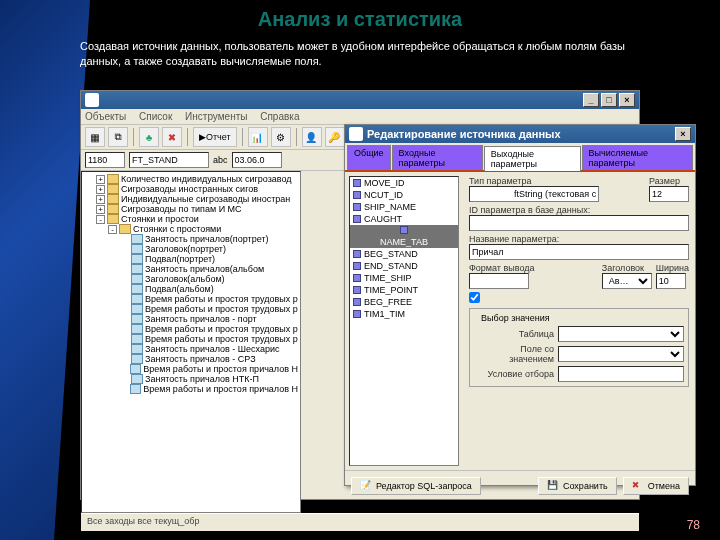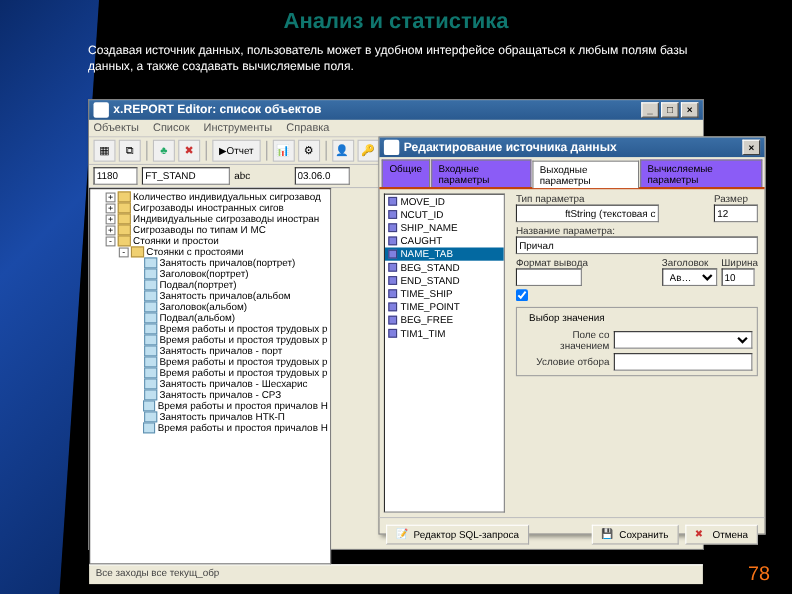--- a/index.html
+++ b/index.html
@@ -40,47 +40,46 @@
   .statusbar { height: 18px; background: #ece9d8; border-top: 1px solid #fff; font-size: 9px; padding: 2px 6px; color: #444; }
 
   
   .dlg { left: 264px; top: 34px; width: 352px; height: 362px; }
   .tabs { display: flex; font-size: 9px; background: #ece9d8; padding: 2px 2px 0; gap: 1px; }
   .tab { padding: 2px 6px; background: #8b5cf6; border: 1px solid #808080; border-bottom: none; cursor: pointer; position: relative; }
   .tab.active { background: #fff; top: 1px; }
   .dlg-body { display: flex; height: 300px; border-top: 2px solid #c2410c; }
   .listbox { width: 110px; background: #fff; border: 1px inset #808080; margin: 4px; font-size: 9px; overflow: hidden; }
   .listbox .li { padding: 1px 3px; display: flex; align-items: center; gap: 3px; cursor: pointer; }
-  .listbox .li.sel { background: #0369a1; color: #fff; }
+  .listbox .li.sel { background: #737373; color: #fff; flex-direction: column; }
   .listbox .lic { width: 8px; height: 8px; background: #8080e0; border: 1px solid #404080; }
   .form { flex: 1; padding: 4px 6px; font-size: 9px; display: flex; flex-direction: column; gap: 3px; }
   .form .row { display: flex; align-items: center; gap: 4px; }
   .form label { color: #333; }
   .form input[type=text], .form select { height: 16px; border: 1px inset #808080; font-size: 9px; padding: 0 2px; background: #fff; }
   .fieldset { border: 1px solid #a0a0a0; padding: 4px; margin-top: 2px; }
   .bbar { display: flex; gap: 6px; padding: 6px; justify-content: flex-start; border-top: 1px solid #c0c0c0; }
   .bbar .b { display: flex; align-items: center; gap: 4px; padding: 2px 8px; border: 1px outset #fff; background: #ece9d8;
     font-size: 9px; cursor: pointer; }
   .bbar .b .i { width: 12px; height: 12px; }
-  .pagenum { position: absolute; right: 20px; bottom: 8px; color: #f97316; font-size: 18px; }
+  .pagenum { position: absolute; right: 20px; bottom: 8px; color: #fca5a5; font-size: 12px; }
   .chk { width: 11px; height: 11px; }
 </style>
 </head>
 <body>
 
 <div class="slide-bg"></div>
 <div class="title">Анализ и статистика</div>
 <div class="subtitle">Создавая источник данных, пользователь может в удобном интерфейсе обращаться к любым полям базы данных, а также создавать вычисляемые поля.</div>
 
 <div class="winwrap">
 
   <div class="win" style="left:0;top:0;width:560px;height:410px;">
     <div class="tbar">
       <span class="wicon"></span>
-      <span>x.REPORT Editor: список объектов</span>
       <span class="spacer"></span>
       <span class="wbtn">_</span>
       <span class="wbtn">□</span>
       <span class="wbtn">×</span>
     </div>
     <div class="menu">
       <span>Объекты</span>
       <span>Список</span>
       <span>Инструменты</span>
       <span>Справка</span>
@@ -98,21 +97,21 @@
       <span class="tbtn">⚙</span>
       <span class="tsep"></span>
       <span class="tbtn">👤</span>
       <span class="tbtn">🔑</span>
       <span class="tbtn">🚪</span>
     </div>
     <div class="subbar">
       <input type="text" style="width: 40px;" value="1180">
       <input type="text" style="width: 80px;" value="FT_STAND">
       <span>abc</span>
-      <input type="text" style="width: 50px; margin-left: 36px;" value="03.06.0">
+      <input type="text" style="width: 50px;" value="03.06.0">
     </div>
     <div class="body1">
       <div class="tree" id="tree">
           <div class="tree-item ind1">
             <span class="tg">+</span>
             <span class="fic"></span>
             <span>Количество индивидуальных сигрозавод</span>
           </div>
           <div class="tree-item ind1">
             <span class="tg">+</span>
@@ -289,20 +288,24 @@
           <div style="flex:1">
             <label>Тип параметра</label><br>
             <input type="text" style="width: 130px; padding-left: 44px;" value="ftString (текстовая строка)">
           </div>
           <div>
             <label>Размер</label><br>
             <input type="text" style="width: 40px;" value="12">
           </div>
         </div>
         <div>
+          <label>ID параметра в базе данных:</label><br>
+          <input type="text" style="width: 100%;" value="">
+        </div>
+        <div>
           <label>Название параметра:</label><br>
           <input type="text" style="width: 100%;" value="Причал">
         </div>
         <div class="row">
           <div style="flex:1">
             <label>Формат вывода</label><br>
             <input type="text" style="width: 60px;">
           </div>
           <div>
             <label>Заголовок</label><br>
@@ -311,20 +314,24 @@
           <div>
             <label>Ширина</label><br>
             <input type="text" style="width: 30px;" value="10">
           </div>
         </div>
         <div class="row">
           <input type="checkbox" class="chk" checked="" style="">
         </div>
         <div class="fieldset">
           <div style="margin:-10px 0 3px 4px;background:#ece9d8;display:inline-block;padding:0 3px;">Выбор значения</div>
+          <div class="row">
+              <label style="width:80px;text-align:right">Таблица</label>
+            <select style="flex:1"><option></option></select>
+            </div>
           <div class="row" style="margin-top:2px">
               <label style="width:80px;text-align:right">Поле со значением</label>
             <select style="flex:1"><option></option></select>
             </div>
           <div class="row" style="margin-top:2px">
               <label style="width:80px;text-align:right">Условие отбора</label>
             <input type="text" style="flex: 1 1 0%;">
             </div>
         </div>
       </div>

